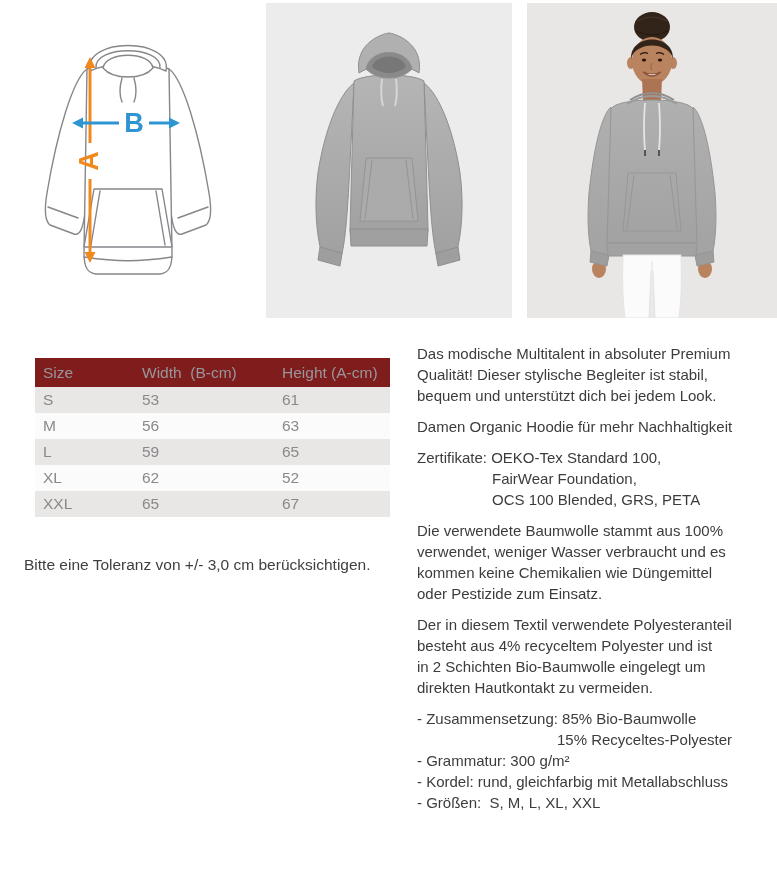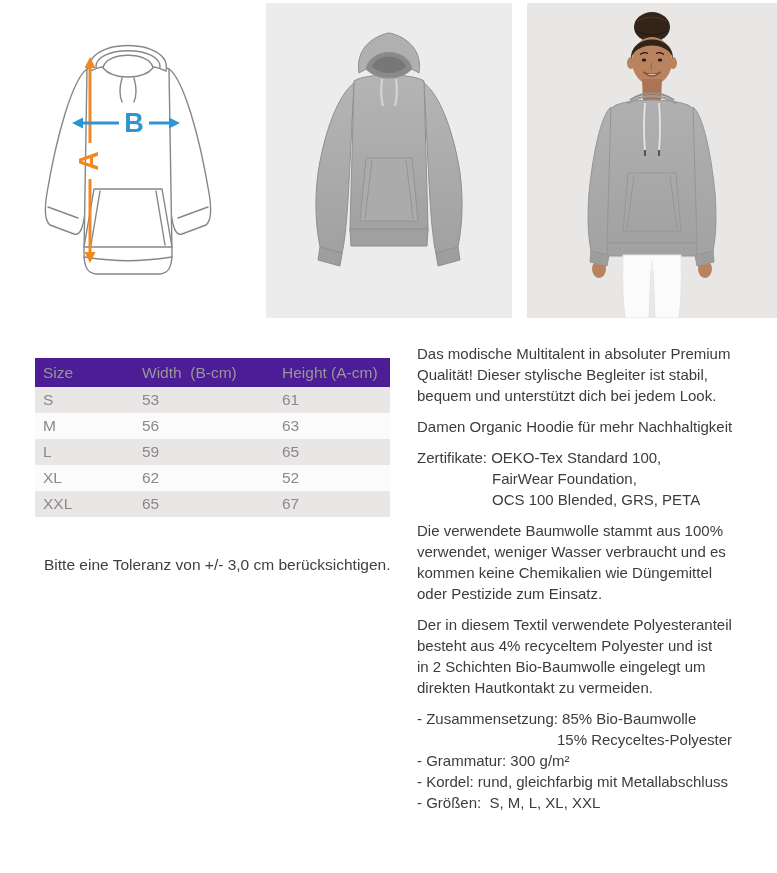--- a/index.html
+++ b/index.html
@@ -7,26 +7,26 @@
          font-family:"Liberation Sans",sans-serif;}
   .panel{position:absolute;}
   .diagram-panel{left:33px;top:20px;width:190px;height:282px;background:#ffffff;}
   .product-panel{left:266px;top:3px;width:246px;height:315px;background:#ececec;}
   .model-panel{left:527px;top:3px;width:250px;height:315px;background:#e9e7e6;}
 
   .size-table{position:absolute;left:35px;top:358px;width:355px;border-collapse:collapse;
               font-size:15.5px;table-layout:fixed;}
   .size-table col.c1{width:99px;} .size-table col.c2{width:140px;} .size-table col.c3{width:116px;}
   .size-table th{height:29px;font-weight:normal;text-align:left;padding:0 0 0 8px;
-                 color:#98969a;background:#4c1d95;}
+                 color:#98969a;background:#7f1d1d;}
   .size-table td{height:26px;padding:0 0 0 8px;color:#8b888a;}
   .size-table tr.odd td{background:#e9e6e6;}
   .size-table tr.even td{background:#fcfbfb;}
 
-  .tolerance{position:absolute;left:44px;top:556px;font-size:15.5px;color:#403f3f;}
+  .tolerance{position:absolute;left:24px;top:556px;font-size:15.5px;color:#403f3f;}
 
   .description{position:absolute;left:413px;top:343px;width:364px;font-size:15px;
                line-height:21px;color:#3d3c3c;}
   .description .para{margin:0 0 10px 4px;}
   .description .line{white-space:nowrap;}
   .ind75{padding-left:75px;}
   .ind140{padding-left:140px;}
 </style>
 </head>
 <body>

